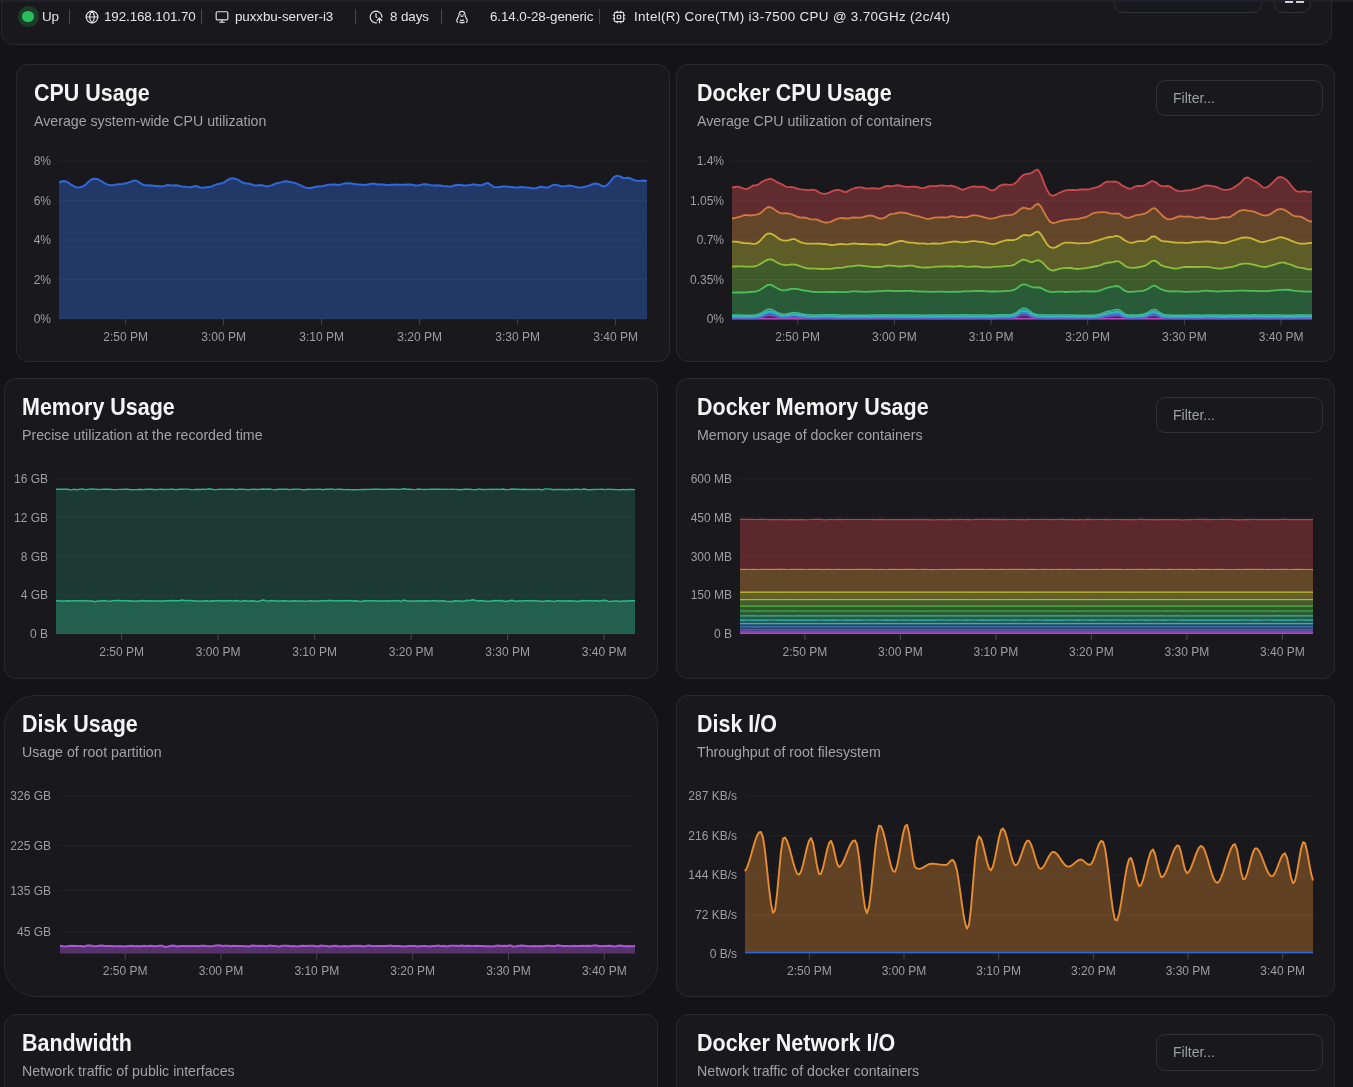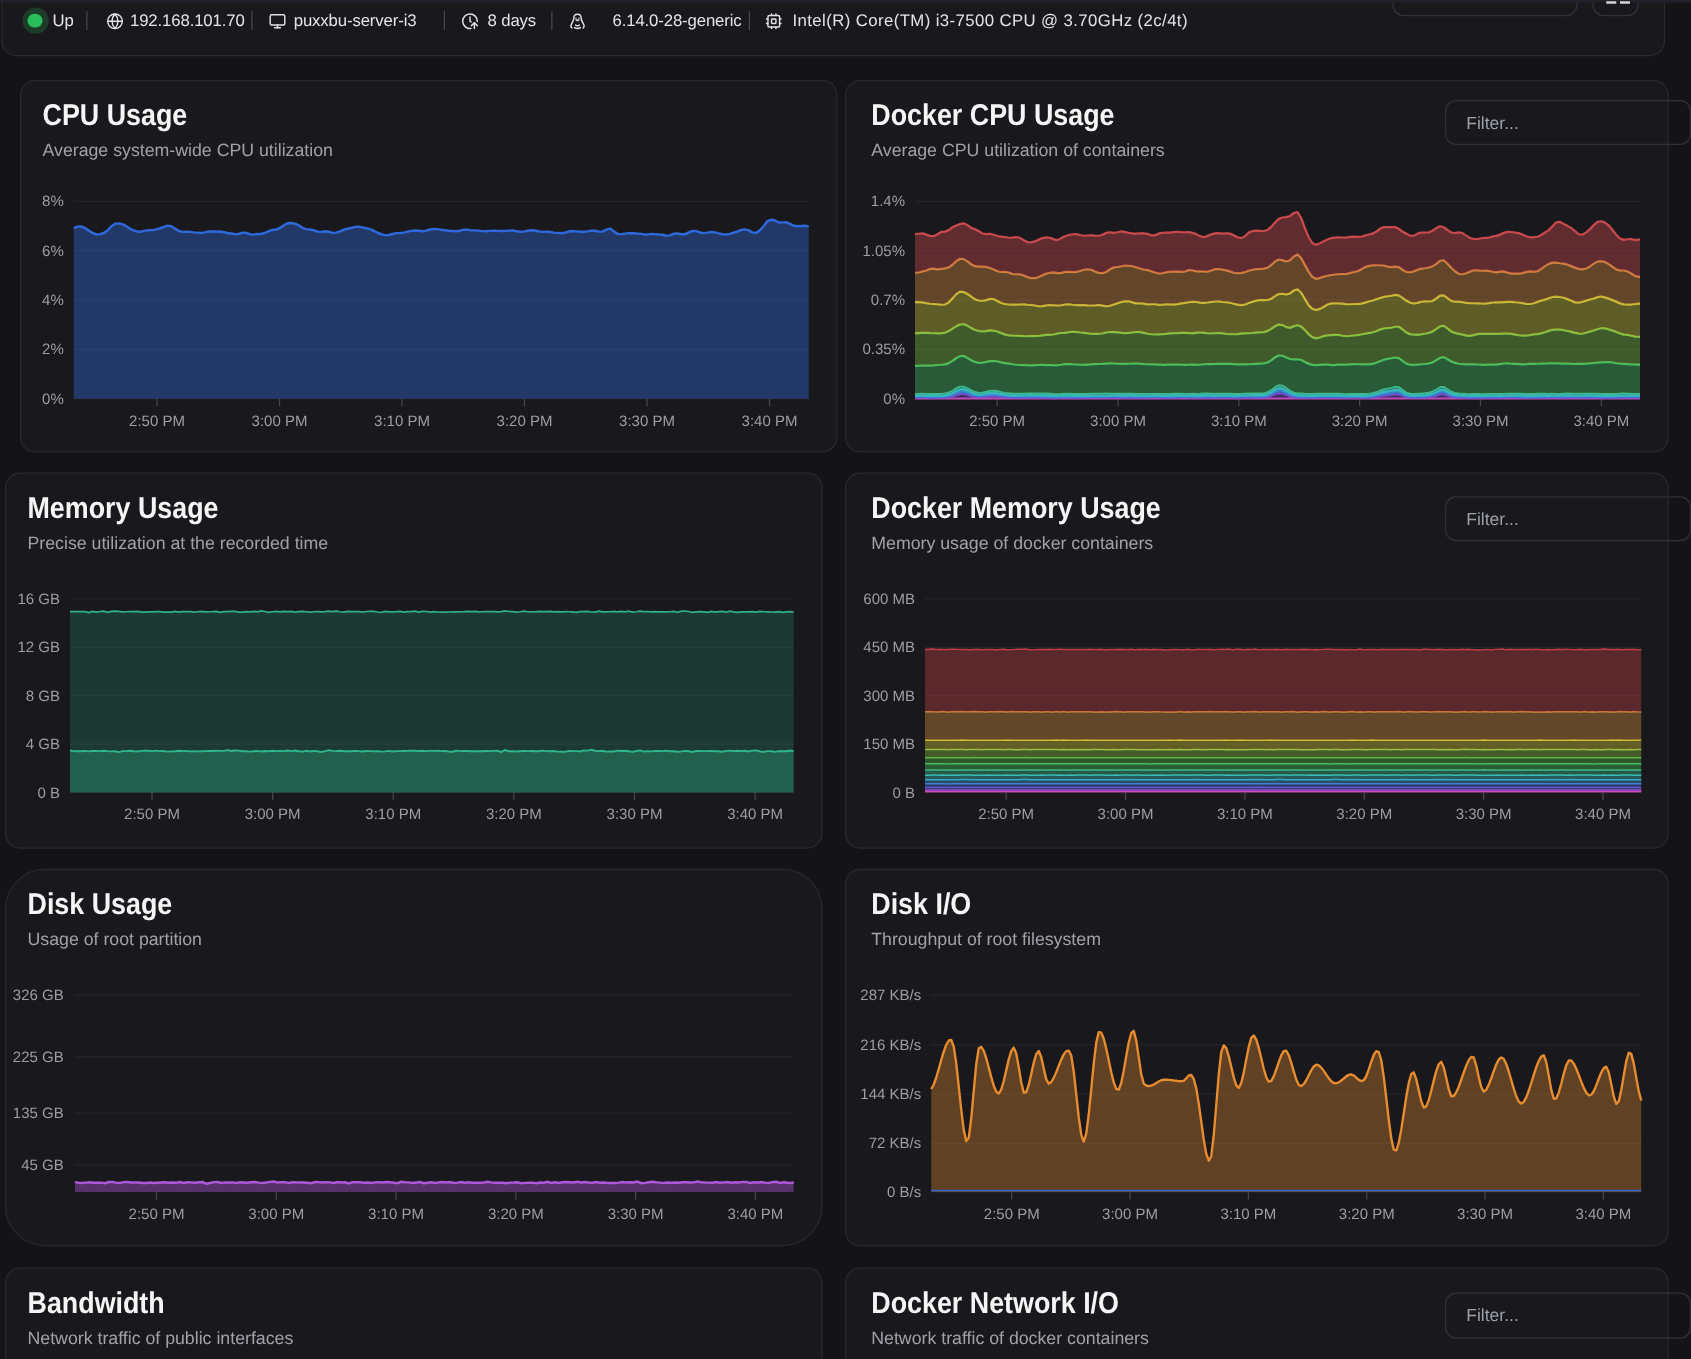--- a/index.html
+++ b/index.html
@@ -1,19 +1,19 @@
 <!DOCTYPE html>
 <html><head><meta charset="utf-8"><style>
 * { margin:0; padding:0; box-sizing:border-box; }
 html,body { width:1353px; height:1087px; background:#141418; font-family:"Liberation Sans",sans-serif; overflow:hidden; position:relative; }
 .card { position:absolute; background:#19191d; border:1px solid #29292e; border-radius:12px; }
 .title { position:absolute; top:14px; font-size:24px; font-weight:700; color:#f5f5f6; transform:scaleX(0.895); transform-origin:left; white-space:nowrap; }
 .sub { position:absolute; top:48px; font-size:14.2px; color:#a1a1aa; white-space:nowrap; }
 .chart { position:absolute; left:0; top:0; }
-.filter { position:absolute; width:197px; height:36.5px; border:1px solid #303037; border-radius:9px; color:#9ba0a8; font-size:14px; line-height:35px; padding-left:16px; }
+.filter { position:absolute; width:167px; height:36.5px; border:1px solid #303037; border-radius:9px; color:#9ba0a8; font-size:14px; line-height:35px; padding-left:16px; }
 .tbt { position:absolute; top:9.5px; font-size:13.4px; line-height:14px; color:#e4e4e7; white-space:nowrap; letter-spacing:-0.1px; }
 .tbs { position:absolute; top:9px; width:1px; height:15px; background:#47474e; }
 </style></head><body>
 
 <div class="card" style="left:1px;top:-42px;width:1331px;height:87px;"></div>
 <div style="position:absolute;left:17.5px;top:6px;width:21px;height:21px;border-radius:50%;background:#1c3b28;"></div>
 <div style="position:absolute;left:22.2px;top:10.7px;width:11.5px;height:11.5px;border-radius:50%;background:#2abd5c;"></div>
 <div class="tbt" style="left:42px;">Up</div>
 <div class="tbs" style="left:69px;"></div>
 <svg style="position:absolute;left:84.5px;top:9.5px;" width="14" height="14" viewBox="0 0 24 24" fill="none" stroke="#e2e2e6" stroke-width="2" stroke-linecap="round" stroke-linejoin="round">

